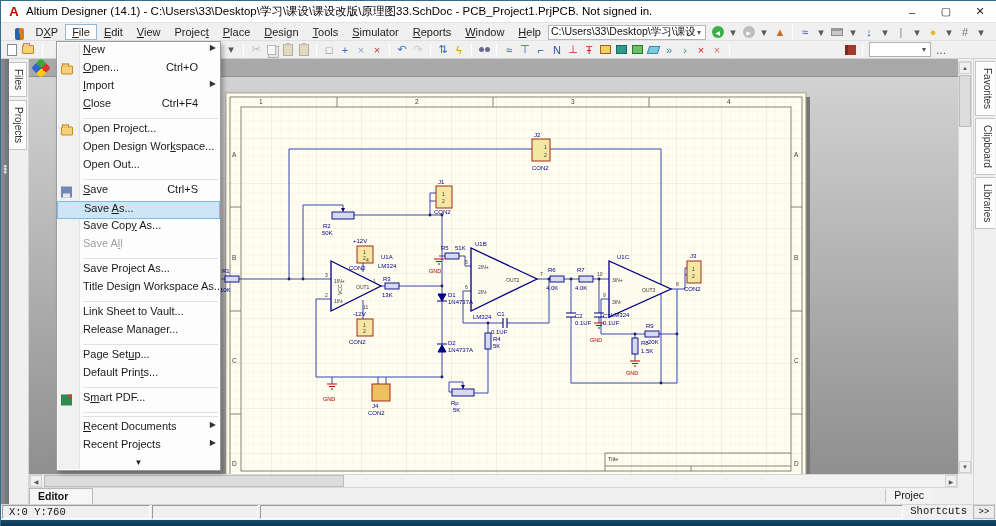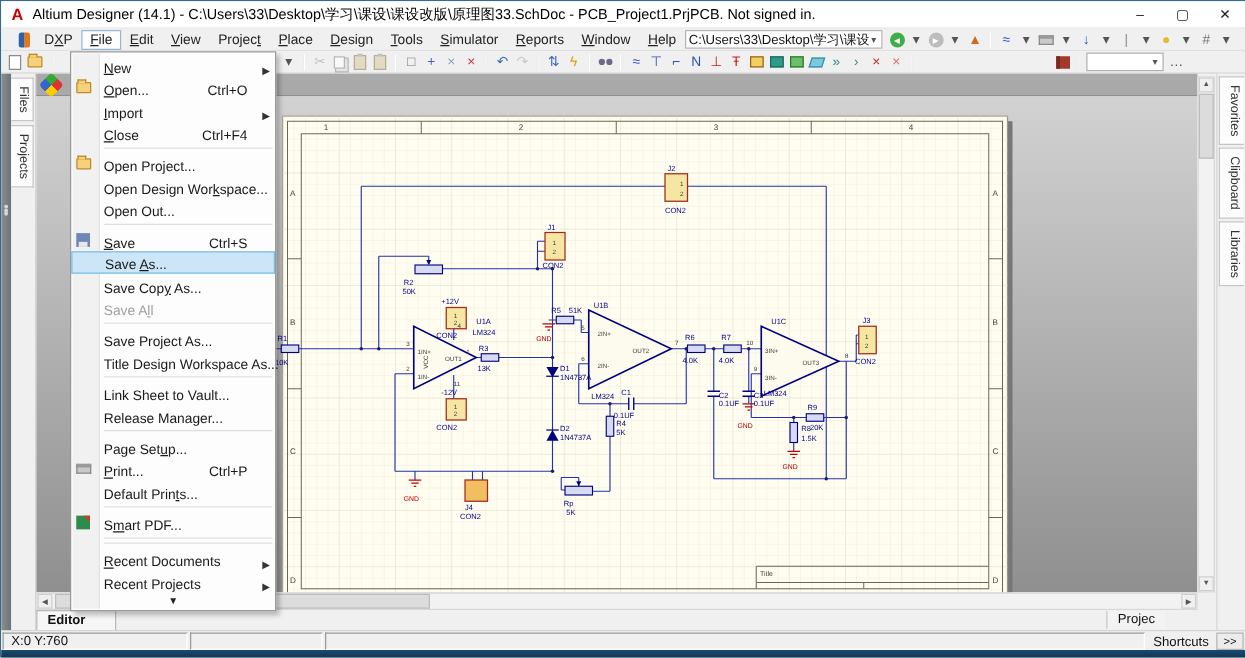--- a/index.html
+++ b/index.html
@@ -8,21 +8,21 @@
   #app { position:absolute; inset:0; border:1px solid #3a6a8a; }
 
   
   #titlebar { position:absolute; left:0; top:0; width:996px; height:22px; background:#fff; border-bottom:1px solid #e3e3e3; display:flex; align-items:center; }
   #app-logo { width:14px; height:14px; margin:0 5px 0 6px; color:#c00; font-weight:bold; font-size:13px; line-height:14px; text-align:center; }
   #title-text { font-size:11.5px; color:#000; white-space:nowrap; overflow:hidden; }
   #win-controls { margin-left:auto; display:flex; height:22px; }
   .win-btn { width:34px; height:22px; display:flex; align-items:center; justify-content:center; font-size:11px; color:#222; }
 
   
-  #menubar { position:absolute; left:0; top:22px; width:996px; height:18px; background:#f0f0f0; border-bottom:1px solid #e0e0e0; display:flex; align-items:center; }
+  #menubar { position:absolute; left:0; top:22px; width:996px; height:18px; background:#f0f0f0; border-bottom:1px solid #e0e0e0; display:flex; align-items:flex-end; }
   #dxp-icon { width:12px; height:12px; margin:0 4px 0 14px; background:conic-gradient(#e07820 0 50%, #2a62b0 0 100%); border-radius:2px; }
   .mb-item { padding:2px 7px; height:16px; line-height:12px; color:#222; }
   .mb-item.active { background:#fdfdfd; border:1px solid #9ab8d4; padding:1px 6px; }
   .mb-item u { text-decoration:underline; }
   #mb-right { margin-left:auto; display:flex; align-items:center; padding-right:8px; }
   #address-combo { width:158px; height:15px; background:#fff; border:1px solid #b5b5b5; display:flex; align-items:center; font-size:10.5px; padding:0 2px; margin-right:4px; }
   #address-combo .val { flex:1; white-space:nowrap; overflow:hidden; }
   .dd { font-size:8px; color:#555; padding:0 2px; }
   .mbt { display:inline-flex; align-items:center; justify-content:center; min-width:13px; height:14px; font-size:10px; margin:0 1px; }
   .circle { width:12px; height:12px; border-radius:50%; color:#fff; font-size:6px; display:inline-flex; align-items:center; justify-content:center; }
@@ -77,32 +77,32 @@
   #vscroll .sb-btn.bottom { position:absolute; bottom:0; }
   #vthumb { position:absolute; left:0; top:13px; width:12px; height:52px; background:#dcdcdc; border:1px solid #bdbdbd; }
   #hscroll { position:absolute; left:28px; top:415px; width:929px; height:14px; background:#f2f2f2; border:1px solid #d8d8d8; display:flex; }
   #hthumb { position:absolute; left:14px; top:0; width:300px; height:12px; background:#dcdcdc; border:1px solid #bdbdbd; }
   #hscroll .sb-btn.right { position:absolute; right:0; }
   #editor-row { position:absolute; left:28px; top:429px; width:929px; height:16px; background:#f0f0f0; }
   #editor-tab { position:absolute; left:0; top:0; width:64px; height:16px; background:#f6f6f6; border:1px solid #b8b8b8; border-bottom:none; font-weight:bold; font-size:10.5px; padding:1px 0 0 8px; }
   #clear-btn { position:absolute; right:26px; top:1px; height:14px; padding:0 8px; font-size:10.5px; background:#f3f3f3; border-left:1px solid #c5c5c5; }
 
   
-  #statusbar { position:absolute; left:0; top:503px; width:996px; height:16px; background:#f0f0f0; border-top:1px solid #d5d5d5; display:flex; align-items:flex-end; font-size:10.5px; }
+  #statusbar { position:absolute; left:0; top:503px; width:996px; height:16px; background:#f0f0f0; border-top:1px solid #d5d5d5; display:flex; align-items:flex-start; font-size:10.5px;font-family:Liberation Mono, monospace; }
   .st-cell { height:14px; border:1px solid; border-color:#9a9a9a #fff #fff #9a9a9a; background:#f0f0f0; display:flex; align-items:center; padding:0 6px; margin:0 1px; }
   #st-coords { width:148px; }
   #st-mid1 { width:106px; } #st-mid2 { flex:1; }
   #st-shortcuts { padding:0 6px; } 
   #st-expand { width:22px; height:14px; border:1px solid #b5b5b5; background:#ececec; display:flex; align-items:center; justify-content:center; font-size:9px; margin-right:2px; }
   #taskbar { position:absolute; left:0; top:519px; width:996px; height:7px; background:linear-gradient(180deg,#1b4a6a,#0d3450); }
 
   
   #file-menu { position:absolute; left:55px; top:40px; width:165px; background:#fdfdfd; border:1px solid #9a9a9a; box-shadow:3px 3px 4px rgba(0,0,0,.25); z-index:100; padding:1px 0; }
   #file-menu .gutter { position:absolute; left:1px; top:1px; bottom:1px; width:22px; background:#f1f1f1; border-right:1px solid #e2e2e2; }
-  .fm-row { position:relative; height:18px; display:flex; align-items:flex-end; padding:0 4px 0 26px; font-size:11px; color:#1a1a1a; }
+  .fm-row { position:relative; height:18px; display:flex; align-items:flex-start; padding:0 4px 0 26px; font-size:11px; color:#1a1a1a; }
   .fm-row .lbl { flex:1; white-space:nowrap; }
   .fm-row .sc { color:#1a1a1a; margin-right:10px; }
   .fm-row .sub { width:8px; text-align:right; color:#333; font-size:8px; }
   .fm-row.disabled, .fm-row.disabled .sc { color:#9f9f9f; }
   .fm-row.hl { background:#cde6f7; border:1px solid #79bde8; }
   .fm-row .mi { position:absolute; left:4px; top:50%; transform:translateY(-50%); }
   .fm-sep { height:1px; background:#e0e0e0; margin:3px 2px 3px 26px; }
   .fm-more { height:13px; display:flex; align-items:center; justify-content:center; color:#222; font-size:8px; }
   .fm-row u { text-decoration:underline; }
 
@@ -584,26 +584,20 @@
         <div class="fm-row">
           <span class="lbl">Release Manager...</span>
           <span class="sub"></span>
         </div>
         <div class="fm-sep"></div>
         <div class="fm-row">
           <span class="lbl">Page Set<u>u</u>p...</span>
           <span class="sub"></span>
         </div>
         <div class="fm-row">
-          <span class="mi ic ic-printer"></span>
-          <span class="lbl"><u>P</u>rint...</span>
-          <span class="sc">Ctrl+P</span>
-          <span class="sub"></span>
-        </div>
-        <div class="fm-row">
           <span class="lbl">Default Prin<u>t</u>s...</span>
           <span class="sub"></span>
         </div>
         <div class="fm-sep"></div>
         <div class="fm-row">
           <span class="mi ic ic-pdf"></span>
           <span class="lbl">S<u>m</u>art PDF...</span>
           <span class="sub"></span>
         </div>
         <div class="fm-sep"></div>

